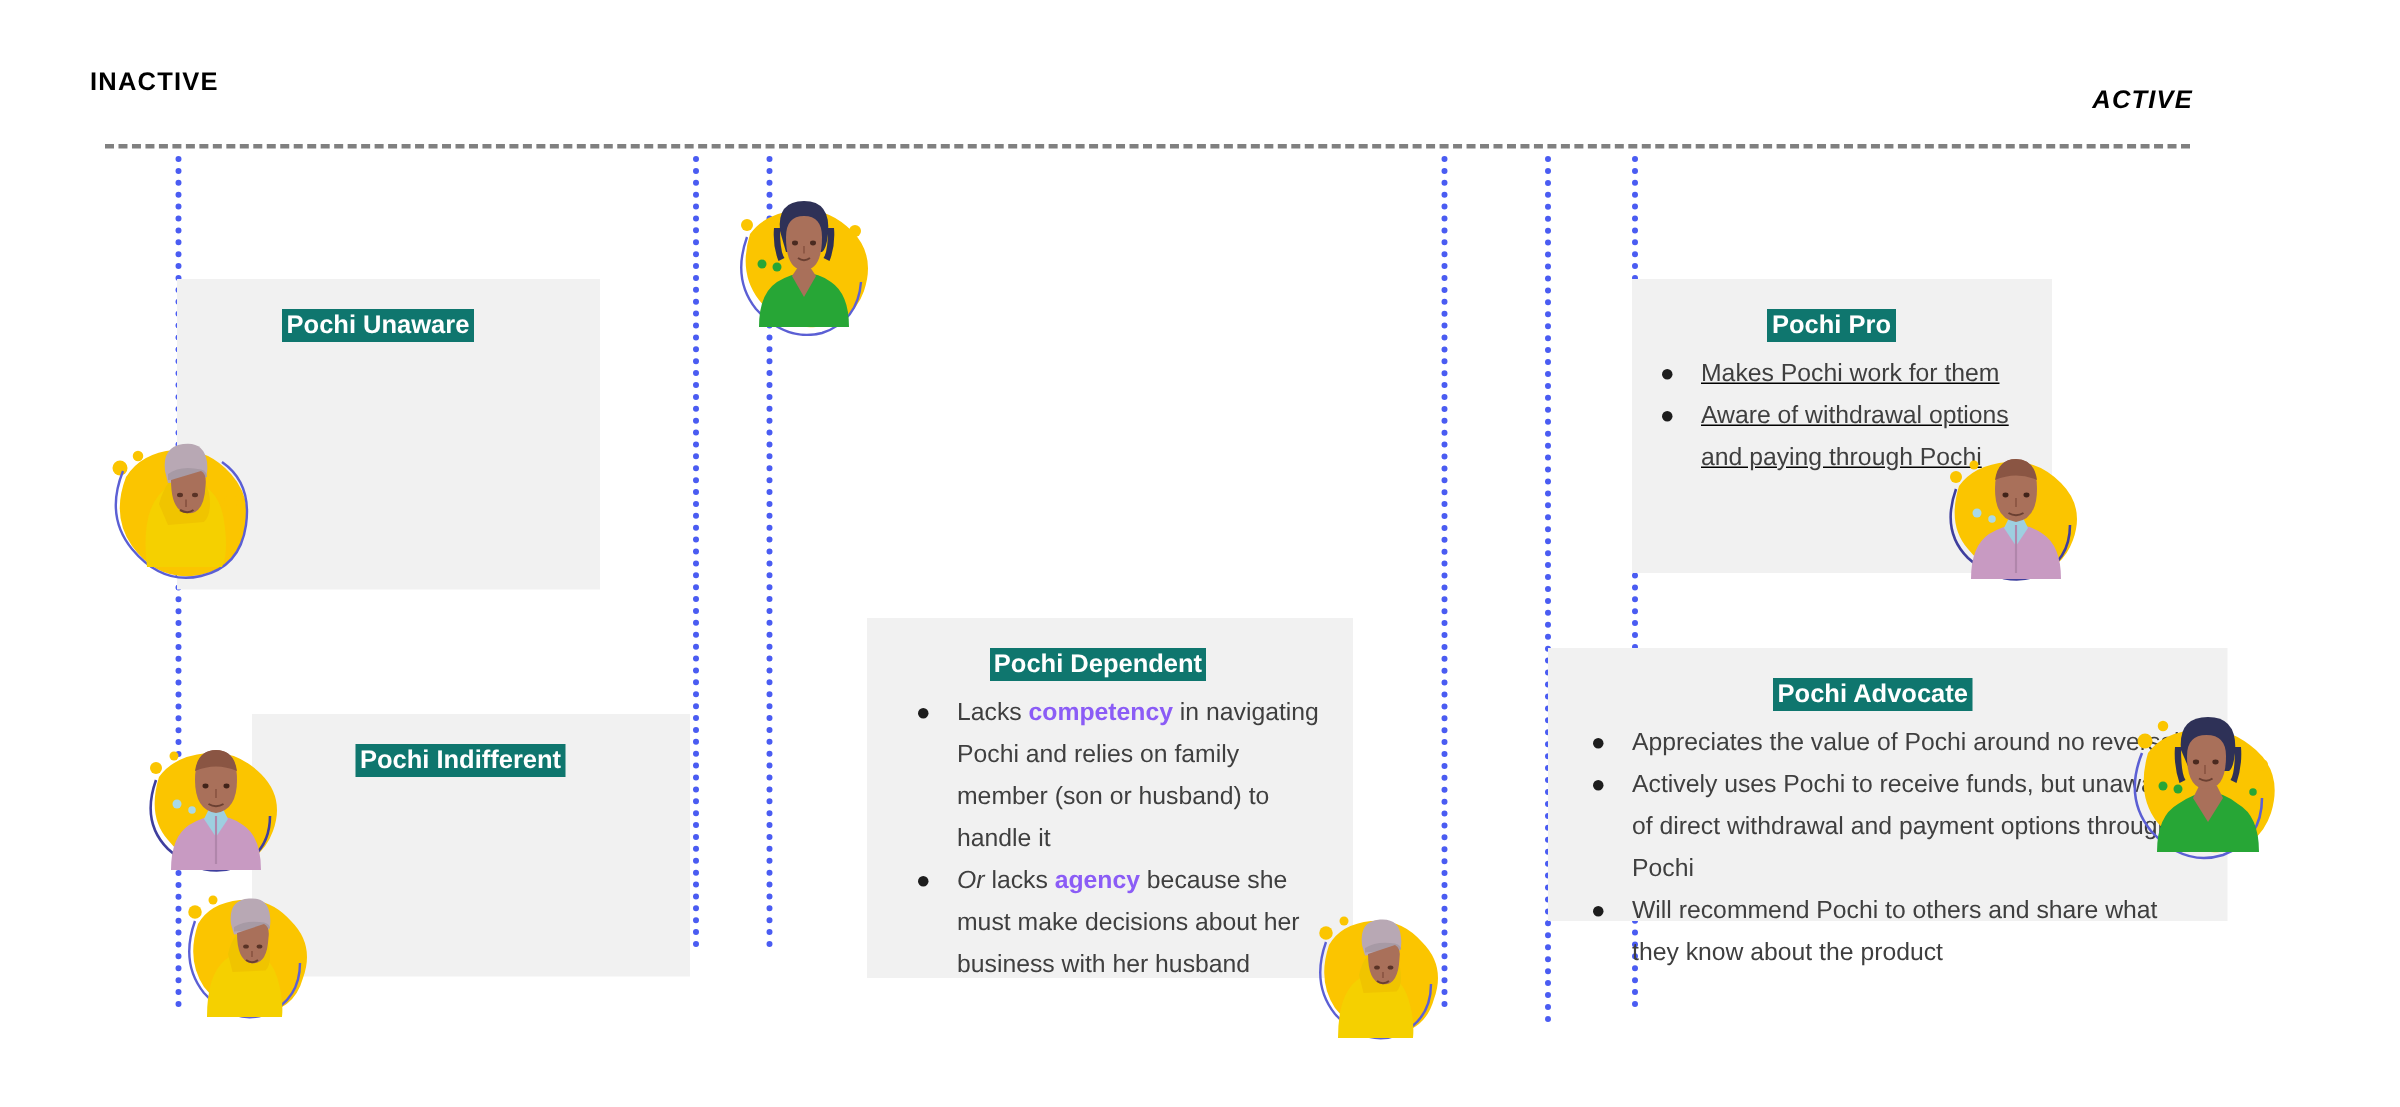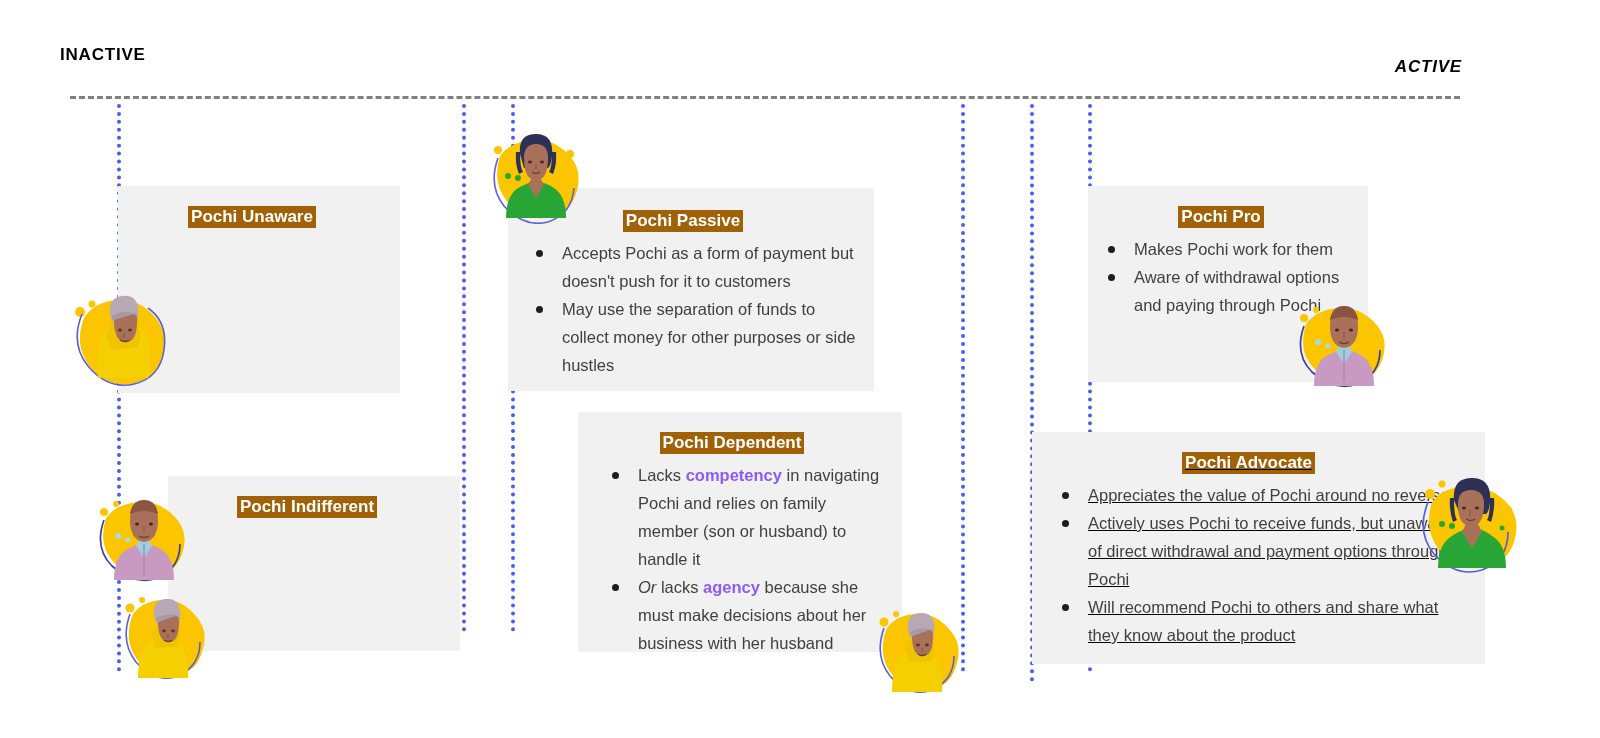--- a/index.html
+++ b/index.html
@@ -62,21 +62,21 @@
   .card-title {
     text-align: center;
     font-family: "Liberation Sans", sans-serif;
     font-size: 17px;
     font-weight: bold;
     color: #ffffff;
     margin: 0 0 6px 0;
     line-height: 1.35;
   }
   .card-title span {
-    background: #a16207;
+    background: #0f766e;
     padding: 1px 3px 2px 3px;
     box-decoration-break: clone;
     -webkit-box-decoration-break: clone;
   }
   ul.bullets {
     margin: 0;
     padding: 0 0 0 34px;
     list-style: none;
   }
   ul.bullets li {
@@ -276,35 +276,26 @@
       </g>
     </svg>
   </div>
 
   <div class="card" style="left:118px; top:186px; width:282px; height:207px; z-index:4; padding:20px 14px 0 0;">
     <div class="card-title">
       <span>Pochi Unaware</span>
     </div>
   </div>
 
-  <div class="card" style="left:508px; top:188px; width:366px; height:203px; z-index:4; padding:22px 16px 0 0;">
-    <div class="card-title">
-      <span>Pochi Passive</span>
-    </div>
-    <ul class="bullets" style="padding-left:28px;">
-      <li>Accepts Pochi as a form of payment but doesn't push for it to customers</li>
-      <li>May use the separation of funds to collect money for other purposes or side hustles</li>
-    </ul>
-  </div>
 
   <div class="card" style="left:1088px; top:186px; width:280px; height:196px; z-index:4; padding:20px 14px 0 0;">
     <div class="card-title">
       <span>Pochi Pro</span>
     </div>
-    <ul class="bullets" style="padding-left:20px;">
+    <ul class="bullets" style="padding-left:20px;text-decoration:underline;">
       <li>Makes Pochi work for them</li>
       <li>Aware of withdrawal options and paying through Pochi</li>
     </ul>
   </div>
 
   <div class="card" style="left:168px; top:476px; width:292px; height:175px; z-index:4; padding:20px 14px 0 0;">
     <div class="card-title">
       <span>Pochi Indifferent</span>
     </div>
   </div>
@@ -312,21 +303,21 @@
   <div class="card" style="left:578px; top:412px; width:324px; height:240px; z-index:4; padding:20px 16px 0 0;">
     <div class="card-title">
       <span>Pochi Dependent</span>
     </div>
     <ul class="bullets" style="padding-left:34px;">
       <li>Lacks <b>competency</b> in navigating Pochi and relies on family member (son or husband) to handle it</li>
       <li><i>Or</i> lacks <b>agency</b> because she must make decisions about her business with her husband</li>
     </ul>
   </div>
 
-  <div class="card" style="left:1032px; top:432px; width:453px; height:232px; z-index:4; padding:20px 20px 0 0;text-decoration:underline;">
+  <div class="card" style="left:1032px; top:432px; width:453px; height:182px; z-index:4; padding:20px 20px 0 0;">
     <div class="card-title">
       <span>Pochi Advocate</span>
     </div>
     <ul class="bullets" style="padding-left:30px;">
       <li>Appreciates the value of Pochi around no reversals</li>
       <li>Actively uses Pochi to receive funds, but unaware of direct withdrawal and payment options through Pochi</li>
       <li>Will recommend Pochi to others and share what they know about the product</li>
     </ul>
   </div>
 

